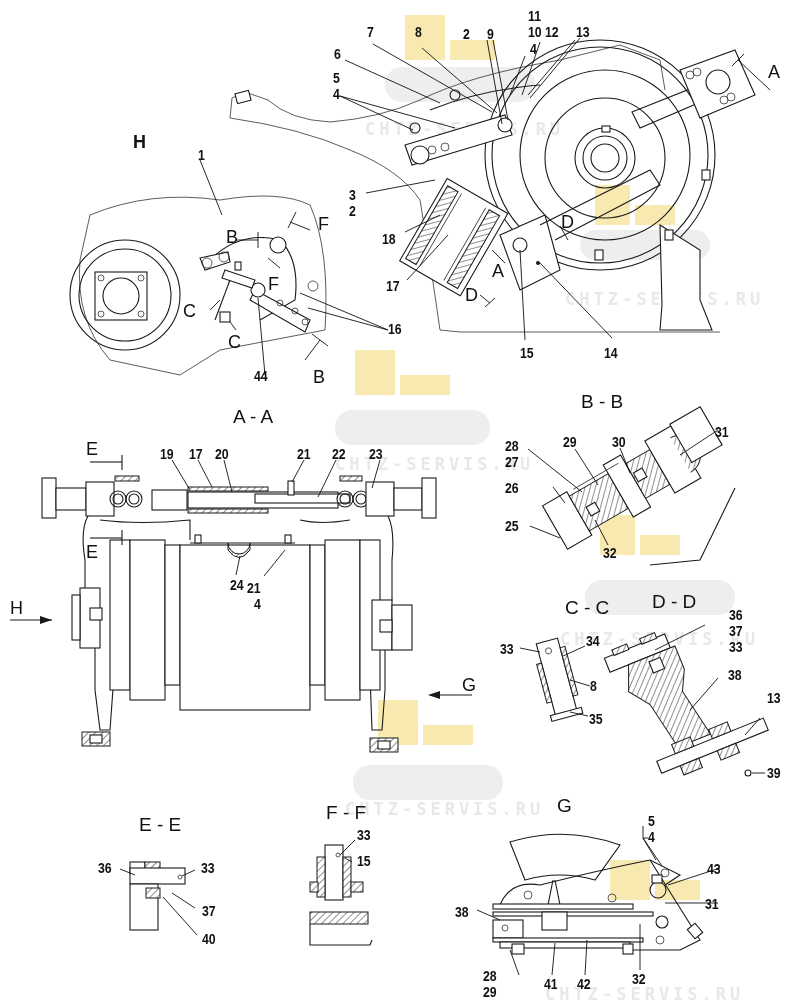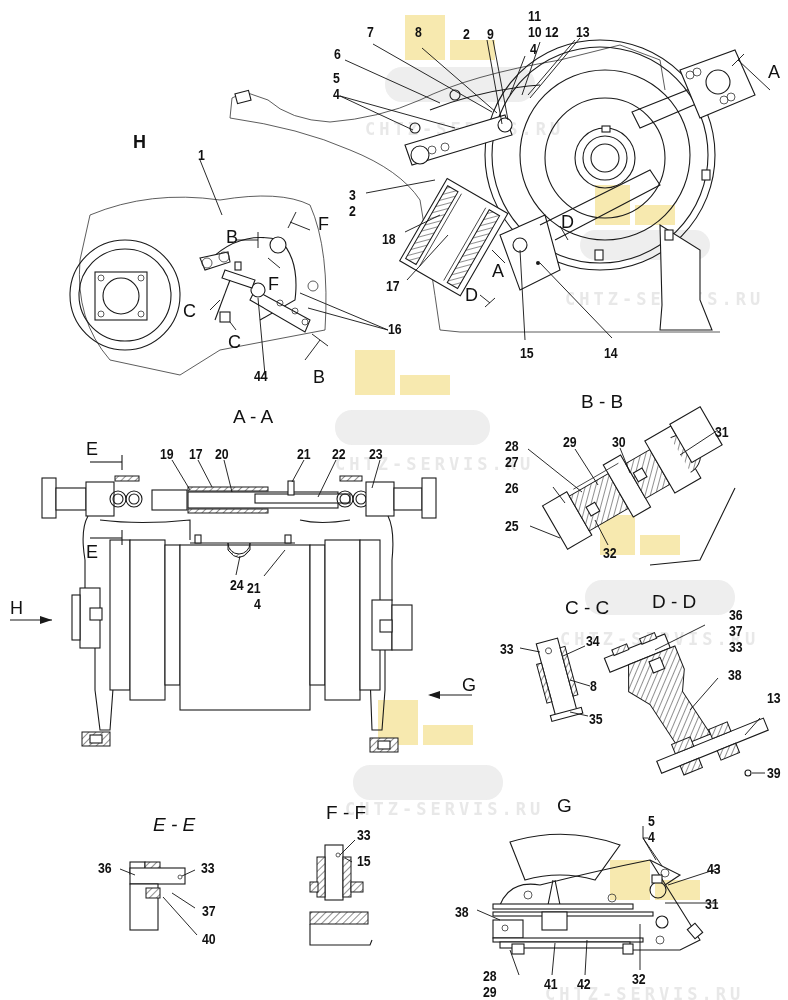--- a/index.html
+++ b/index.html
@@ -441,21 +441,21 @@
 <div class="callout" style="left:589px;top:711px;">35</div>
 
 <div class="view-title" style="left:652px;top:592px;">D - D</div>
 <div class="callout" style="left:729px;top:607px;">36</div>
 <div class="callout" style="left:729px;top:623px;">37</div>
 <div class="callout" style="left:729px;top:639px;">33</div>
 <div class="callout" style="left:728px;top:667px;">38</div>
 <div class="callout" style="left:767px;top:690px;">13</div>
 <div class="callout" style="left:767px;top:765px;">39</div>
 
-<div class="view-title" style="left:153px;top:815px;font-style:italic;">E - E</div>
+<div class="view-title" style="left:139px;top:815px;">E - E</div>
 <div class="callout" style="left:98px;top:860px;">36</div>
 <div class="callout" style="left:201px;top:860px;">33</div>
 <div class="callout" style="left:202px;top:903px;">37</div>
 <div class="callout" style="left:202px;top:931px;">40</div>
 
 <div class="view-title" style="left:326px;top:803px;">F - F</div>
 <div class="callout" style="left:357px;top:827px;">33</div>
 <div class="callout" style="left:357px;top:853px;">15</div>
 
 <div class="view-title" style="left:557px;top:796px;">G</div>

